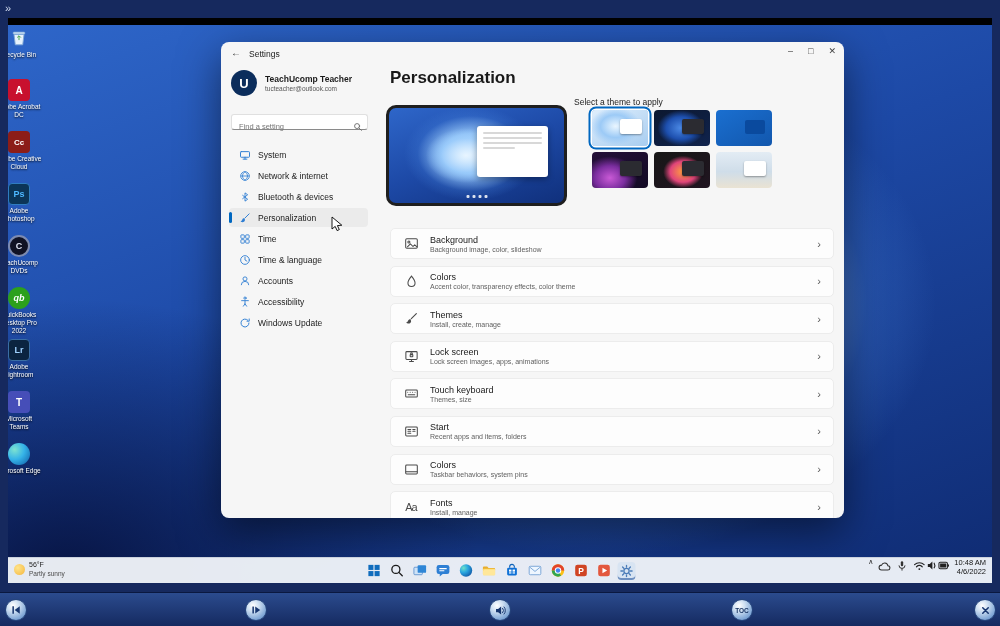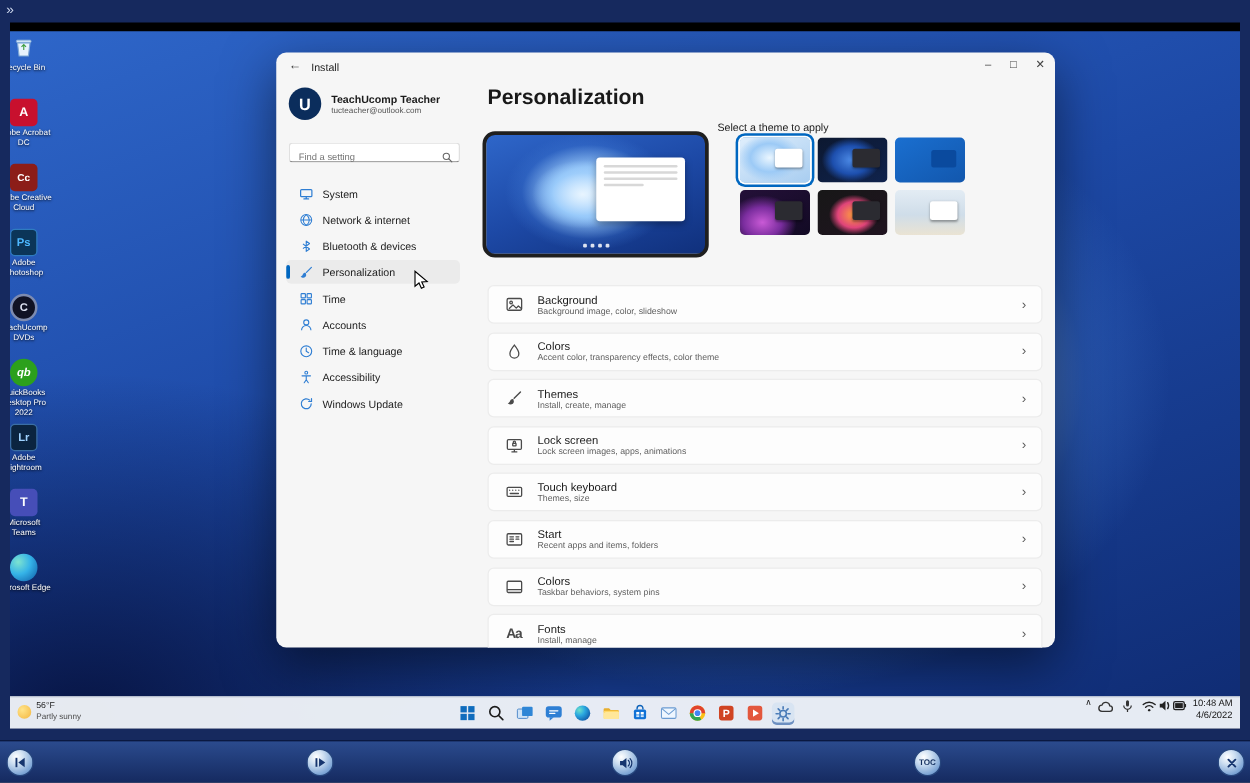--- a/index.html
+++ b/index.html
@@ -68,21 +68,21 @@
   .t4{background:radial-gradient(65% 80% at 32% 72%, #c95ad6 0%, #7a2d9e 42%, rgba(122,45,158,0) 75%),linear-gradient(150deg,#241038,#120a24)}
   .t5{background:radial-gradient(48% 60% at 52% 55%, #ffa03d 0%, #e0447a 48%, rgba(224,68,122,0) 74%),linear-gradient(150deg,#171717,#201420)}
   .t6{background:linear-gradient(180deg,#e3ecf4 0%,#cfdde9 55%,#eae3d3 100%)}
   .rows{position:absolute;left:169px;top:186px;width:444px;display:flex;flex-direction:column;gap:6.6px}
   .row{height:31px;background:#fdfdfd;border:1px solid #ececec;border-radius:5px;display:flex;align-items:center;padding:0 12px;gap:11px}
   .ric{width:16px;height:16px;display:flex;align-items:center;justify-content:center}
   .rtxt{display:flex;flex-direction:column;gap:1px}
   .rtitle{font-size:9px;color:#191919}
   .rsub{font-size:7px;color:#5f5f5f}
   .rchev{margin-left:auto;font-size:11px;color:#5a5a5a}
-  .fonts-glyph{font-size:11px;color:#4a4a4a;font-weight:bold;letter-spacing:-1px}
+  .fonts-glyph{font-size:11px;color:#4a4a4a;font-weight:normal;letter-spacing:-1px}
   
   .cursor{position:absolute;left:323px;top:191px;z-index:50}
   
   .pbar{position:absolute;left:0;right:0;bottom:0;height:34px;background:linear-gradient(#2b4b8e,#152a60);border-top:1px solid #0a1840}
   .pbtn{position:absolute;top:6px;width:22px;height:22px;border-radius:50%;border:1px solid #26457c;display:flex;align-items:center;justify-content:center;
     background:radial-gradient(circle at 35% 28%, #ffffff 0%, #cfe0f2 30%, #7fa6d6 72%, #4f76ad 100%)}
   .toc-txt{font-size:6.5px;font-weight:bold;color:#14305f}
 </style>
 </head>
 <body>
@@ -134,21 +134,21 @@
         <div class="lbl">Microsoft Teams</div>
       </div>
       <div class="dicon" style="top:418px">
         <div class="tile ci" style="background:radial-gradient(circle at 30% 30%,#7ee3d0 0%,#35b3e8 45%,#0c59a4 100%)"></div>
         <div class="lbl">Microsoft Edge</div>
       </div>
 
       <div class="win">
         <div class="tbar">
           <span class="back">←</span>
-          <span class="wtitle">Install</span>
+          <span class="wtitle">Settings</span>
           <div class="wctl">
             <span>–</span>
             <span>□</span>
             <span>✕</span>
           </div>
         </div>
 
         <div class="userrow">
           <div class="avatar">U</div>
           <div>
@@ -209,35 +209,35 @@
                   <rect x="2.5" y="2.5" width="4.6" height="4.6" rx="0.8"></rect>
                   <rect x="8.9" y="2.5" width="4.6" height="4.6" rx="0.8"></rect>
                   <rect x="2.5" y="8.9" width="4.6" height="4.6" rx="0.8"></rect>
                   <rect x="8.9" y="8.9" width="4.6" height="4.6" rx="0.8"></rect>
                 </svg>
               </span>
             <span>Time</span>
           </div>
           <div class="nitem">
             <span class="nic">
+                <svg width="12" height="12" viewBox="0 0 16 16" fill="none" stroke="#2f7ed3" stroke-width="1.2" stroke-linecap="round">
+                  <circle cx="8" cy="8" r="5.8"></circle>
+                  <path d="M8 4.5V8l2.5 1.5"></path>
+                </svg>
+              </span>
+            <span>Time &amp; language</span>
+          </div>
+          <div class="nitem">
+            <span class="nic">
                 <svg width="12" height="12" viewBox="0 0 16 16" fill="none" stroke="#2f7ed3" stroke-width="1.2">
                   <circle cx="8" cy="5.2" r="2.7"></circle>
                   <path d="M3 13.5a5 5 0 0 1 10 0"></path>
                 </svg>
               </span>
             <span>Accounts</span>
-          </div>
-          <div class="nitem">
-            <span class="nic">
-                <svg width="12" height="12" viewBox="0 0 16 16" fill="none" stroke="#2f7ed3" stroke-width="1.2" stroke-linecap="round">
-                  <circle cx="8" cy="8" r="5.8"></circle>
-                  <path d="M8 4.5V8l2.5 1.5"></path>
-                </svg>
-              </span>
-            <span>Time &amp; language</span>
           </div>
           <div class="nitem">
             <span class="nic">
                 <svg width="12" height="12" viewBox="0 0 16 16" fill="none" stroke="#2f7ed3" stroke-width="1.2" stroke-linecap="round">
                   <circle cx="8" cy="2.8" r="1.5"></circle>
                   <path d="M3.5 6.2h9M8 6.2v4.2l-2.2 3.2M8 10.4l2.2 3.2"></path>
                 </svg>
               </span>
             <span>Accessibility</span>
           </div>

